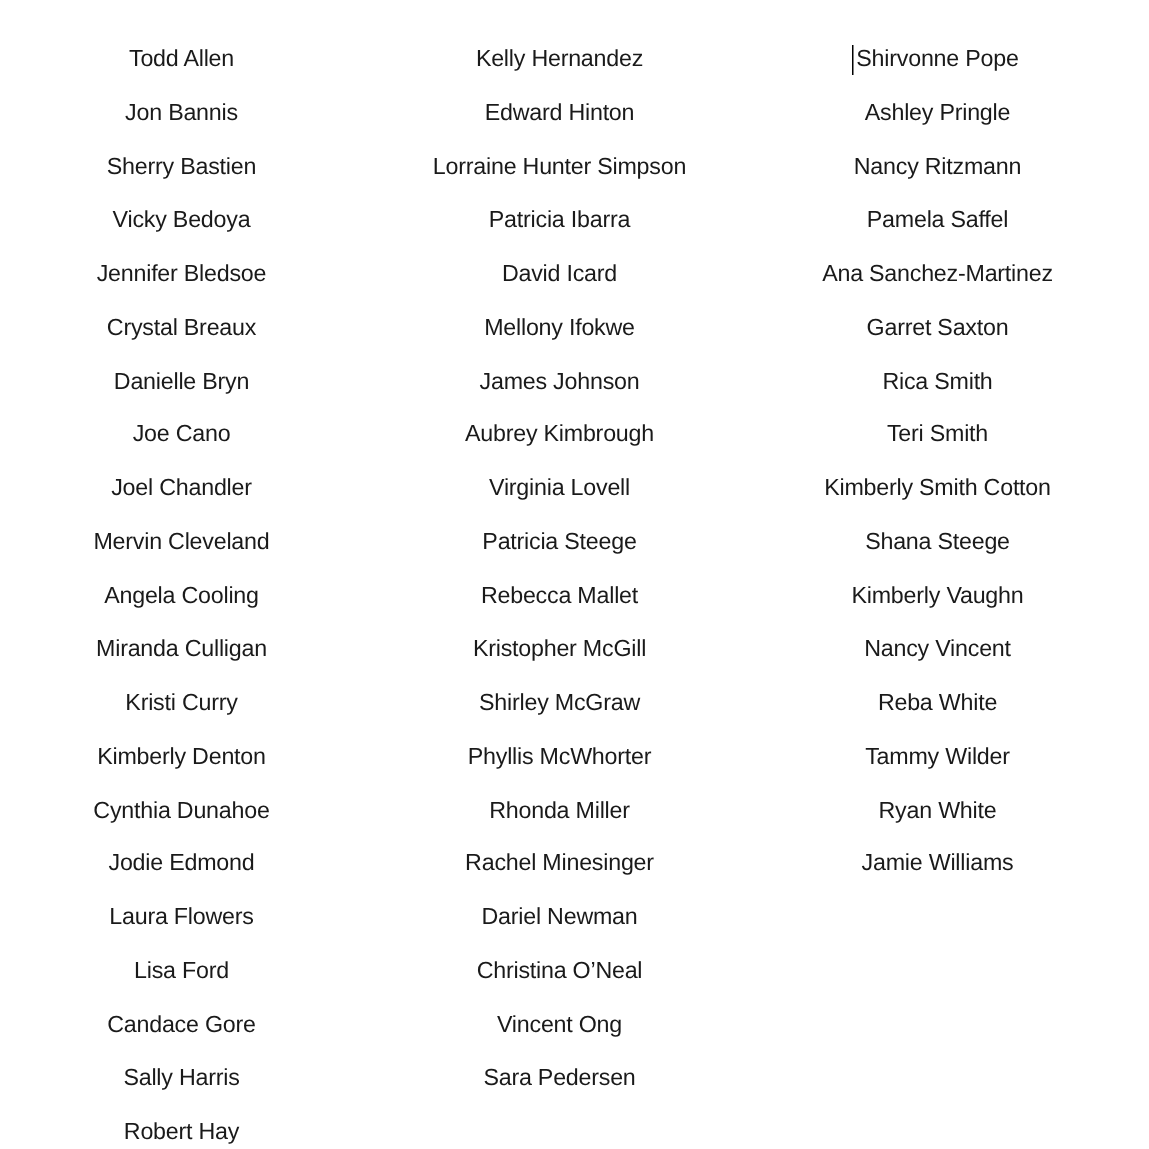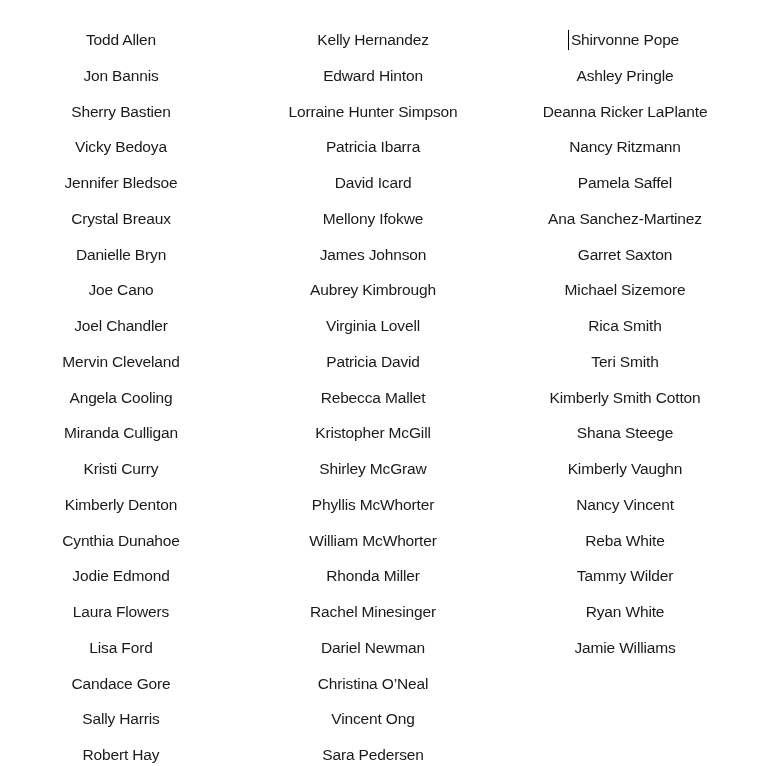--- a/index.html
+++ b/index.html
@@ -82,42 +82,39 @@
   <ul class="name-column col-1">
       <li class="name-item">Kelly Hernandez</li>
       <li class="name-item">Edward Hinton</li>
       <li class="name-item">Lorraine Hunter Simpson</li>
       <li class="name-item">Patricia Ibarra</li>
       <li class="name-item">David Icard</li>
       <li class="name-item">Mellony Ifokwe</li>
       <li class="name-item">James Johnson</li>
       <li class="name-item">Aubrey Kimbrough</li>
       <li class="name-item">Virginia Lovell</li>
-      <li class="name-item">Patricia David</li>
+      <li class="name-item">Patricia Steege</li>
       <li class="name-item">Rebecca Mallet</li>
       <li class="name-item">Kristopher McGill</li>
       <li class="name-item">Shirley McGraw</li>
       <li class="name-item">Phyllis McWhorter</li>
-      <li class="name-item">William McWhorter</li>
       <li class="name-item">Rhonda Miller</li>
       <li class="name-item">Rachel Minesinger</li>
       <li class="name-item">Dariel Newman</li>
       <li class="name-item">Christina O’Neal</li>
       <li class="name-item">Vincent Ong</li>
       <li class="name-item">Sara Pedersen</li>
     </ul>
   <ul class="name-column col-2">
       <li class="name-item">Shirvonne Pope</li>
       <li class="name-item">Ashley Pringle</li>
-      <li class="name-item">Deanna Ricker LaPlante</li>
       <li class="name-item">Nancy Ritzmann</li>
       <li class="name-item">Pamela Saffel</li>
       <li class="name-item">Ana Sanchez-Martinez</li>
       <li class="name-item">Garret Saxton</li>
-      <li class="name-item">Michael Sizemore</li>
       <li class="name-item">Rica Smith</li>
       <li class="name-item">Teri Smith</li>
       <li class="name-item">Kimberly Smith Cotton</li>
       <li class="name-item">Shana Steege</li>
       <li class="name-item">Kimberly Vaughn</li>
       <li class="name-item">Nancy Vincent</li>
       <li class="name-item">Reba White</li>
       <li class="name-item">Tammy Wilder</li>
       <li class="name-item">Ryan White</li>
       <li class="name-item">Jamie Williams</li>

